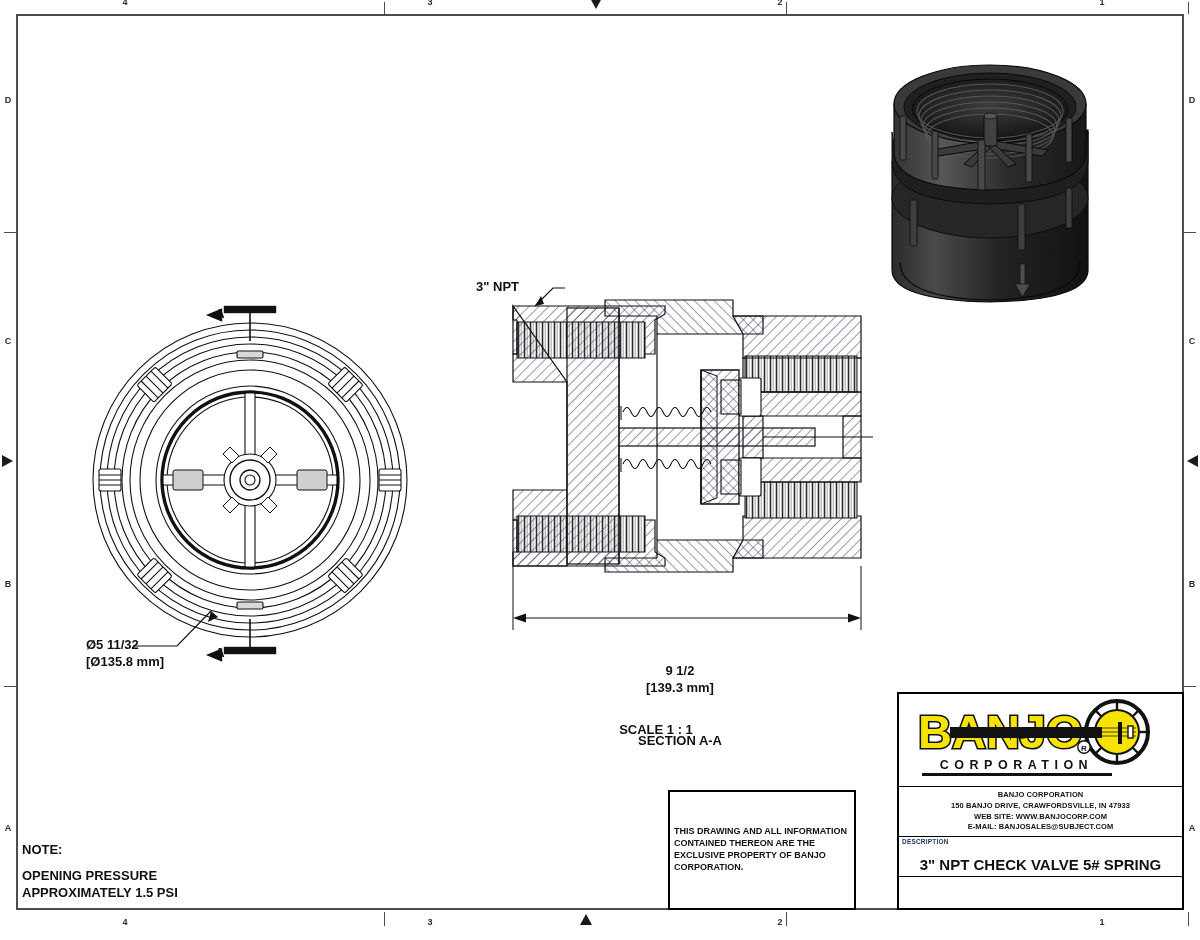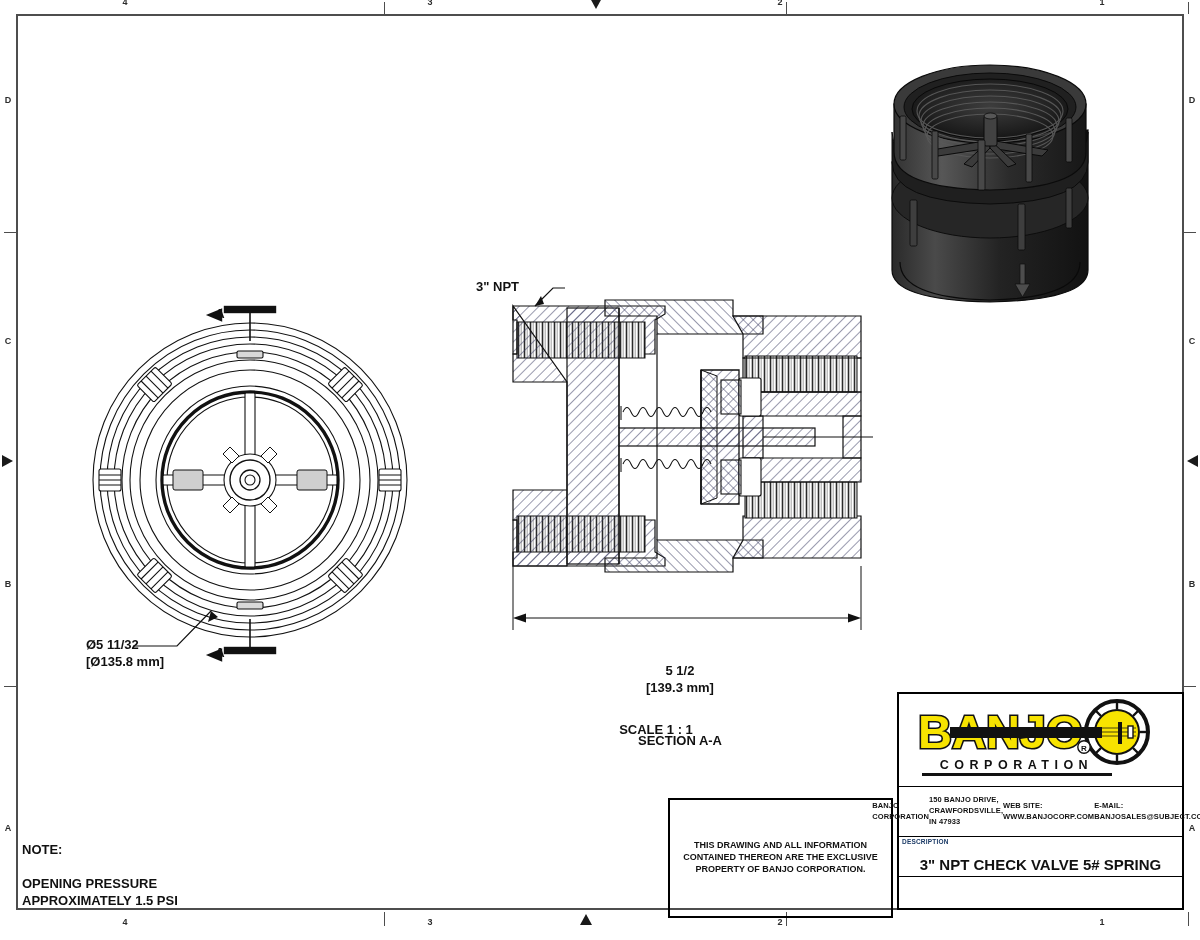--- a/index.html
+++ b/index.html
@@ -106,21 +106,21 @@
   }
   .tb-logo {
     height: 93px;
     display: flex;
     align-items: center;
     justify-content: center;
   }
   .tb-addr {
     height: 50px;
     display: flex;
-    flex-direction: row;
+    flex-direction: column;
     align-items: center;
     justify-content: center;
     font-size: 7.5px;
     font-weight: bold;
     color: #111;
     line-height: 1.45;
     letter-spacing: 0.1px;
   }
   .tb-field {
     position: relative;
@@ -147,50 +147,48 @@
     font-weight: bold;
     color: #111;
   }
   .tb-field.part .tb-field-value { font-size: 15px; bottom: 4px; }
 
   
   .disclaimer {
     position: absolute;
     left: 668px;
     top: 790px;
-    width: 225px;
+    width: 188px;
     height: 120px;
     border: 2px solid #000;
     box-sizing: border-box;
     display: flex;
     flex-direction: column;
     align-items: center;
     justify-content: center;
-    text-align: center;
     font-size: 9px;
     font-weight: bold;
     color: #111;
     line-height: 1.32;
     padding: 2px 4px;
-    margin-top: 8px;
   }
   .disclaimer p { margin: 0; }
   .disclaimer p + p { margin-top: 9px; }
 
   
   .note-block {
     position: absolute;
     left: 22px;
     top: 842px;
     font-size: 13px;
     font-weight: bold;
     color: #111;
     line-height: 1.3;
   }
-  .note-block .note-body { margin-top: 17px; }
+  .note-block .note-body { margin-top: 9px; }
 
   
   .logo-wrap {
     position: relative;
     width: 258px;
     height: 80px;
   }
   .logo-corp {
     position: absolute;
     left: 10px;
@@ -501,21 +499,21 @@
 
       <g stroke="#111" stroke-width="1.2" fill="none">
         <path d="M60,-12 L48,-12 L30,6"></path>
       </g>
       <path d="M30,6 l9,-2 l-3,-8 z" fill="#111"></path>
     </svg>
   </div>
 
   <div class="anno" style="left:476px; top:279px;">3" NPT</div>
 
-  <div class="anno center" style="left:620px; top:663px; width:120px;">5 1/2</div>
+  <div class="anno center" style="left:620px; top:663px; width:120px;">9 1/2</div>
   <div class="anno center" style="left:620px; top:680px; width:120px;">[139.3 mm]</div>
 
   <div class="anno center" style="left:620px; top:705px; width:120px;margin-top:28px;">SECTION A-A</div>
   <div class="anno center" style="left:596px; top:722px; width:120px;">SCALE 1 : 1</div>
 
   <div class="note-block">
     <div>NOTE:</div>
     <div class="note-body">
       <div>OPENING PRESSURE</div>
       <div>APPROXIMATELY 1.5 PSI</div>

